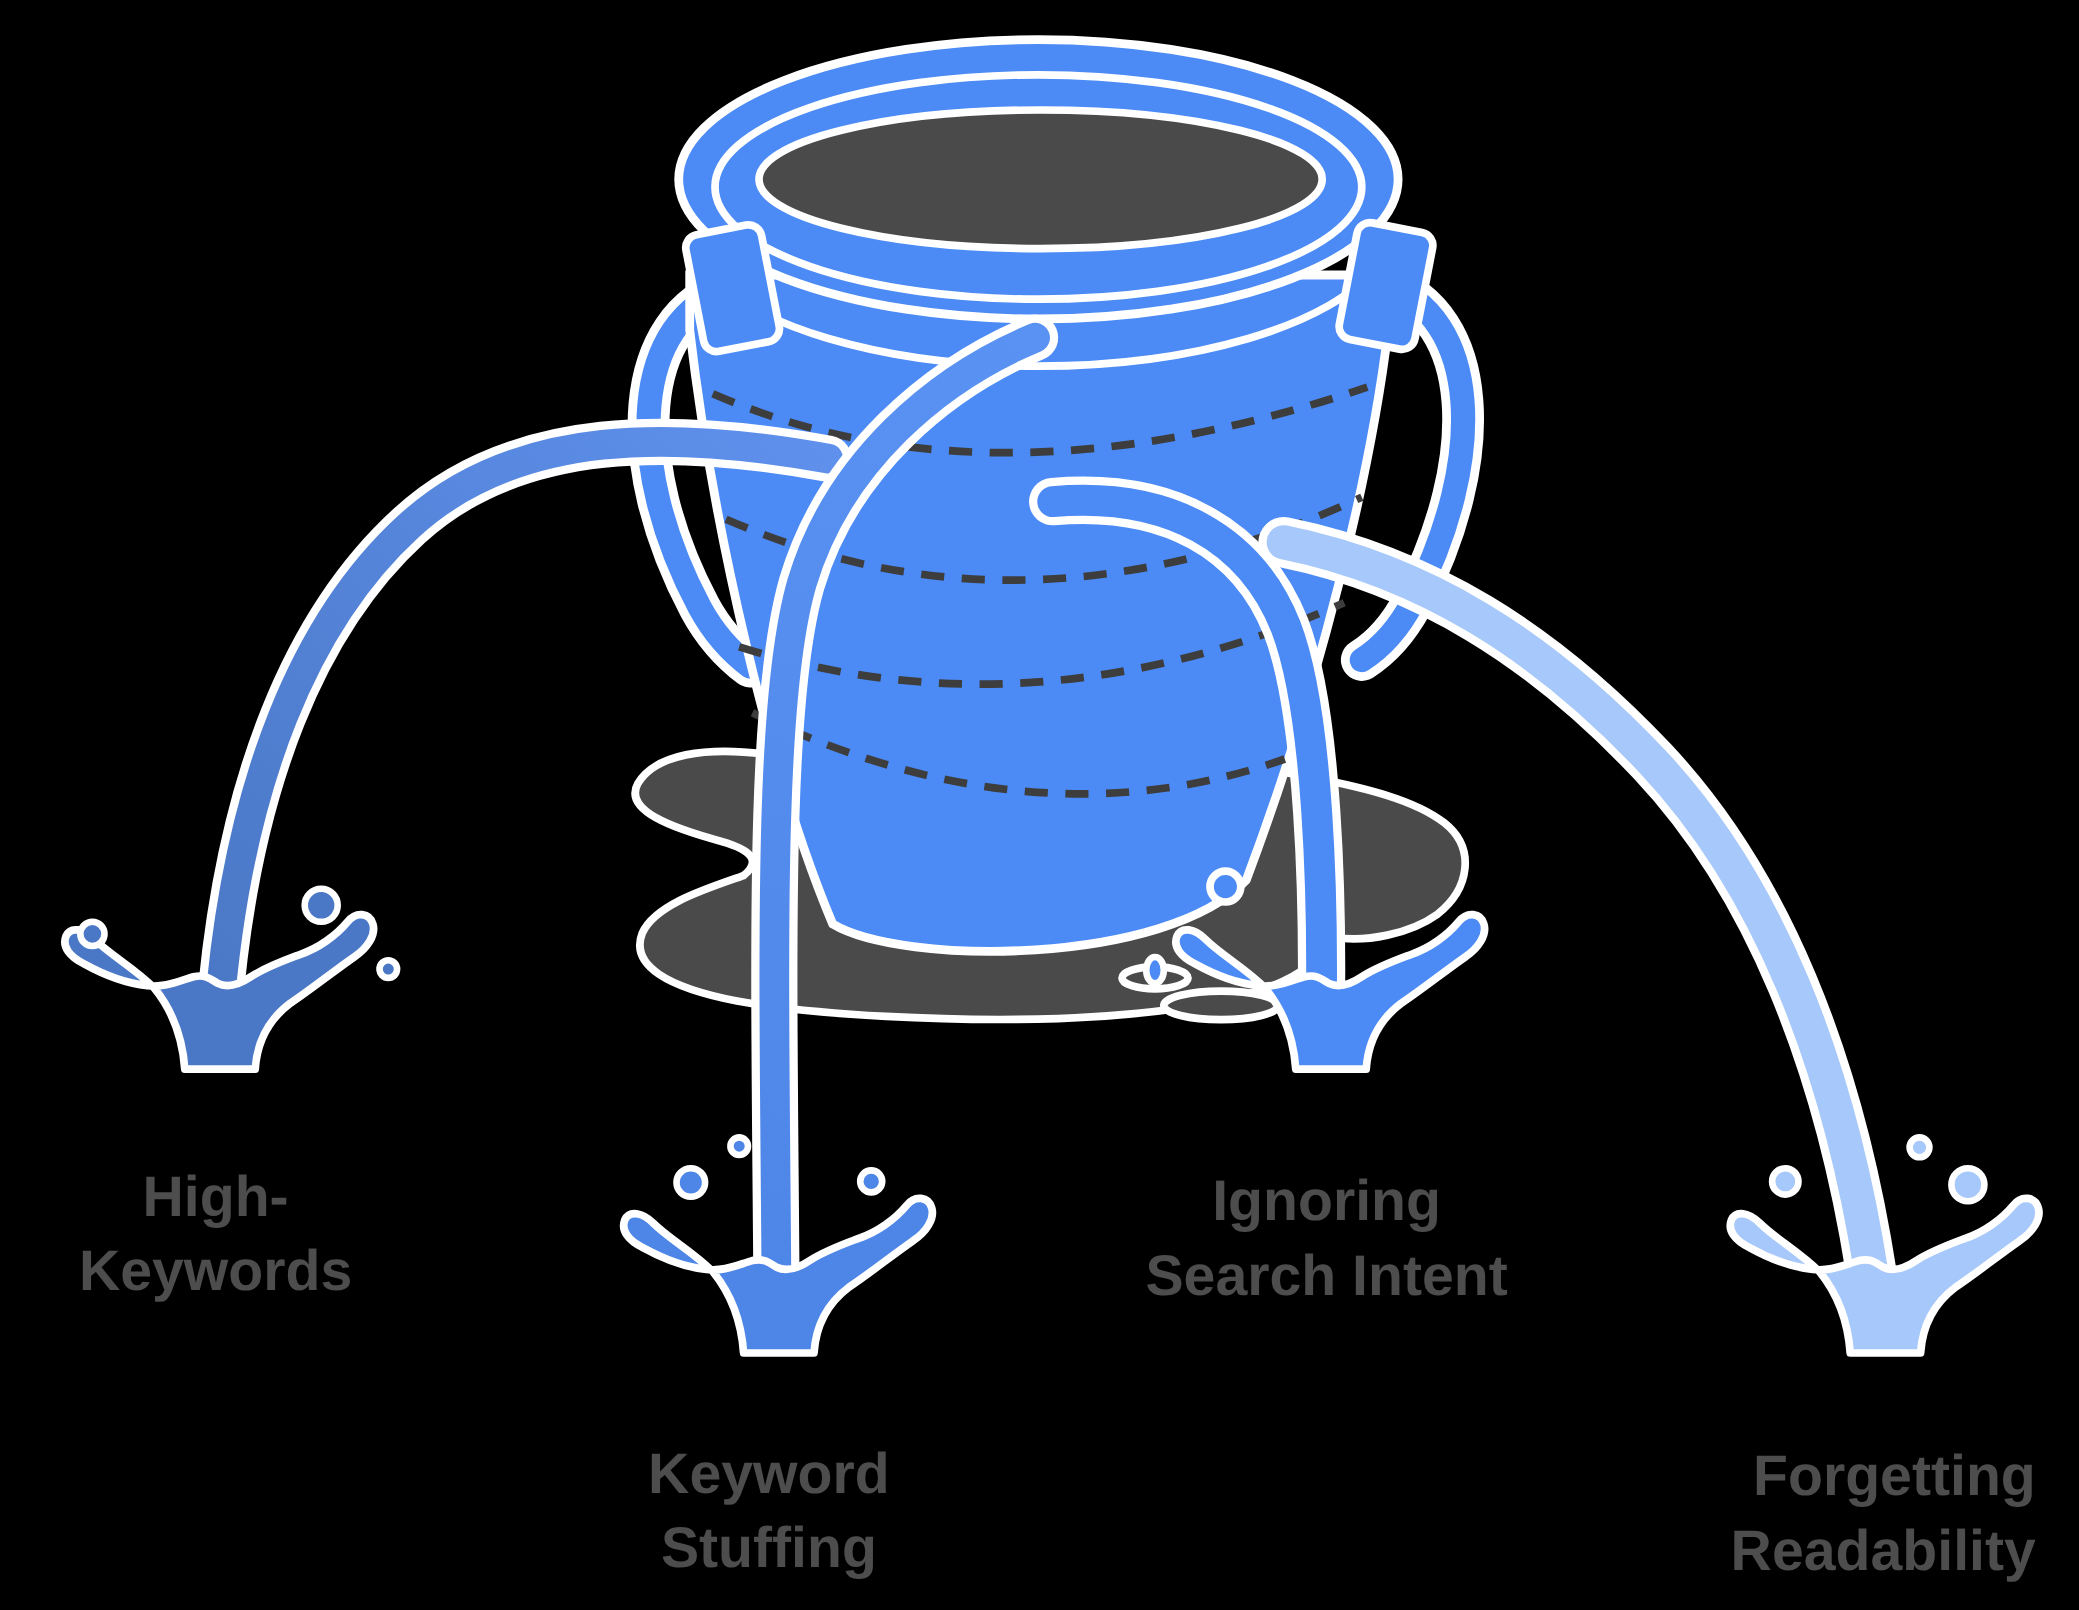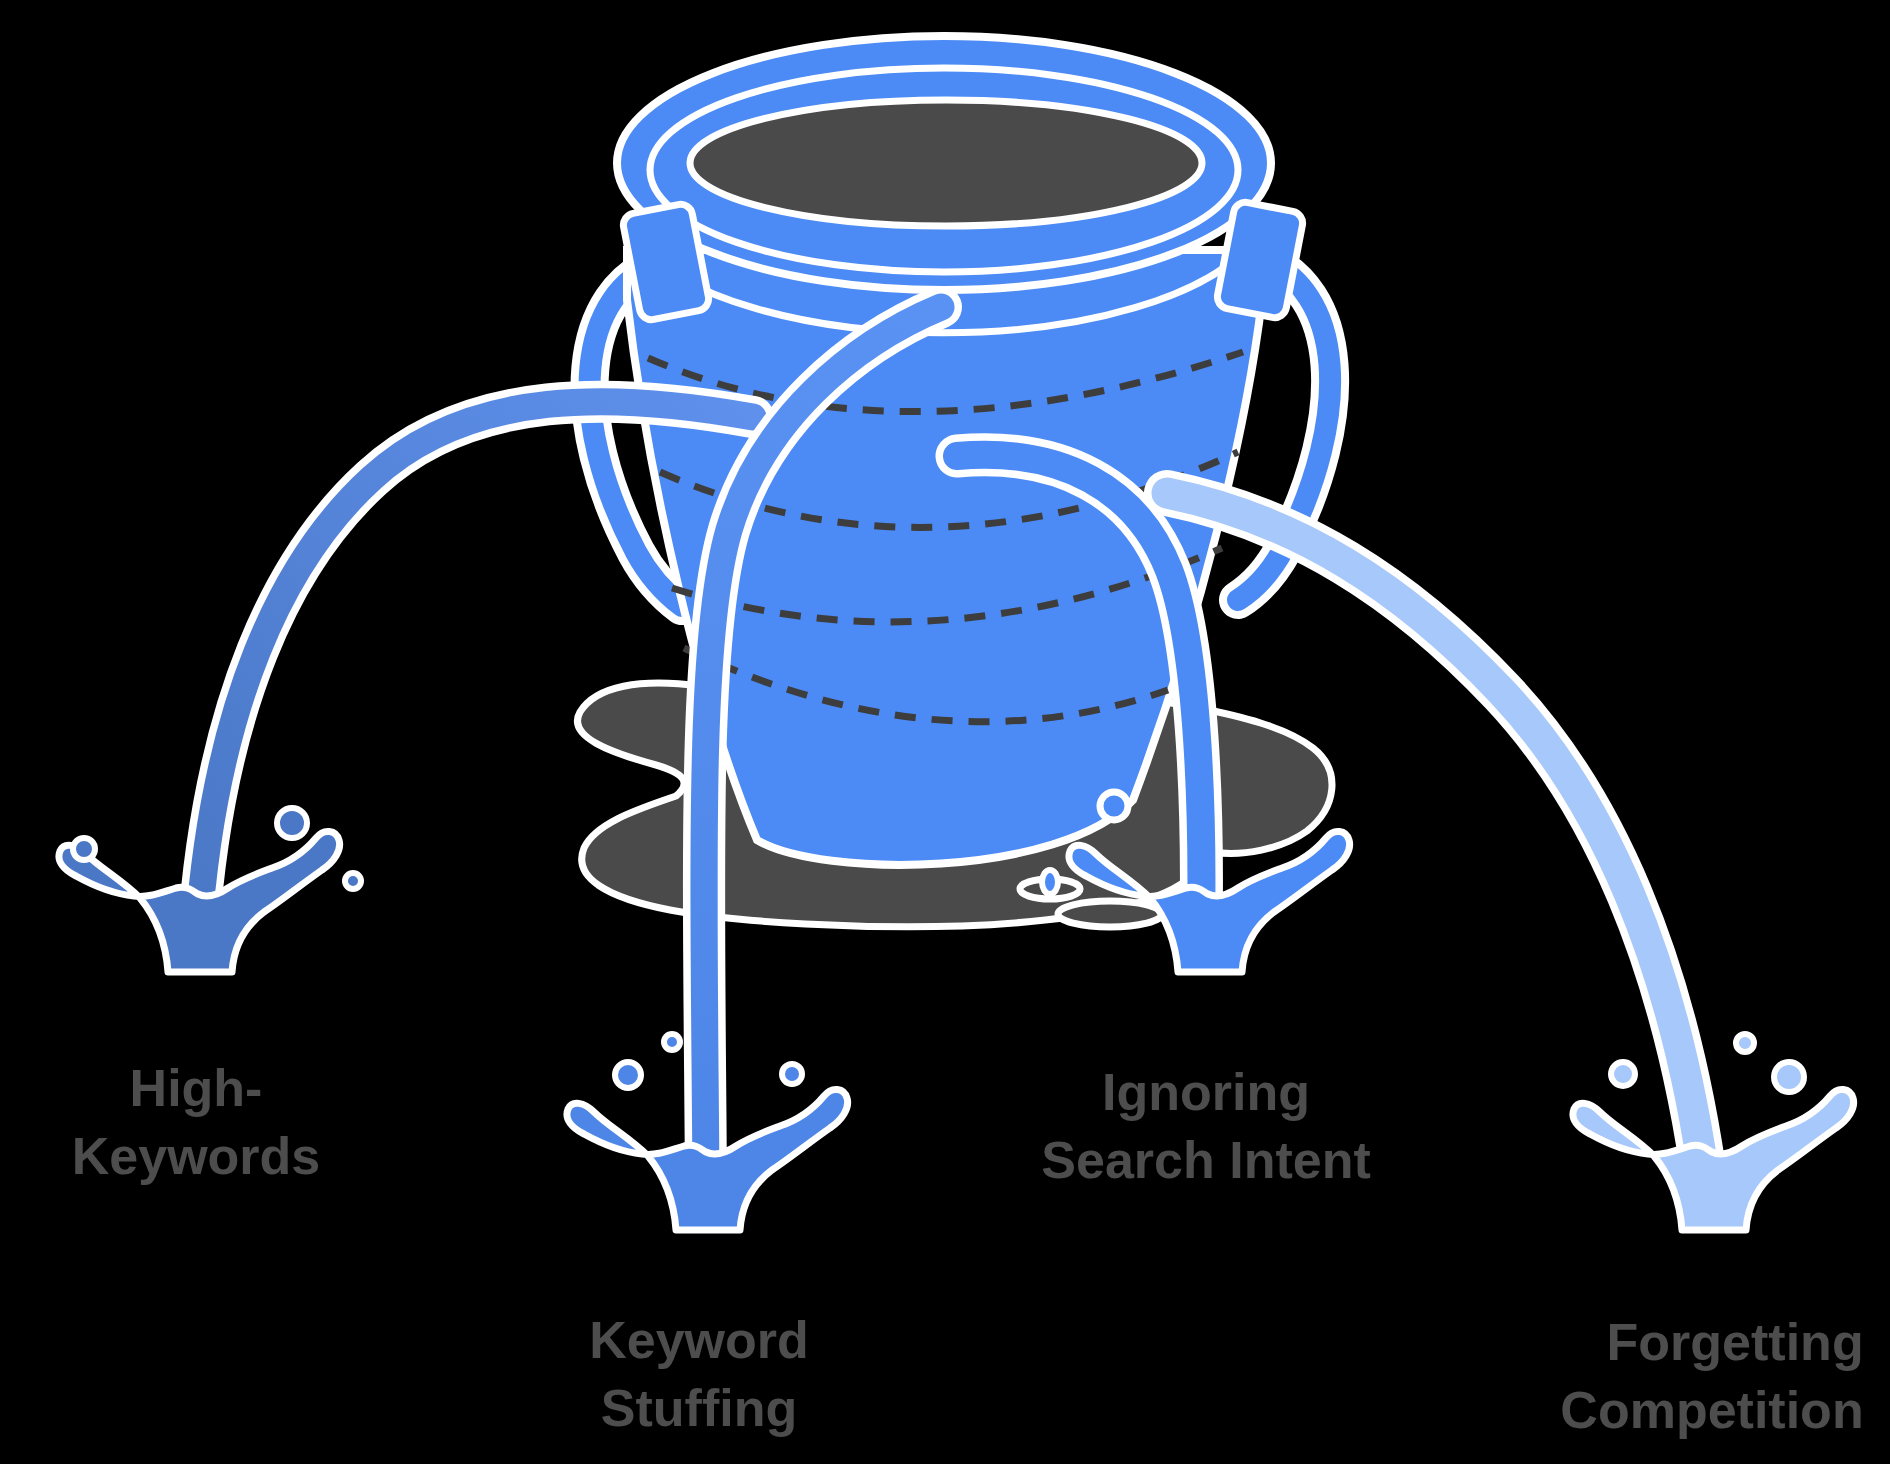--- a/index.html
+++ b/index.html
@@ -169,15 +169,15 @@
   <div class="label" id="label-2">
     <div>Keyword</div>
     <div>Stuffing</div>
   </div>
   <div class="label" id="label-3">
     <div>Ignoring</div>
     <div>Search Intent</div>
   </div>
   <div class="label" id="label-4">
     <div>Forgetting</div>
-    <div>Competition</div>
+    <div>Readability</div>
   </div>
 </div>
 
 </body></html>

